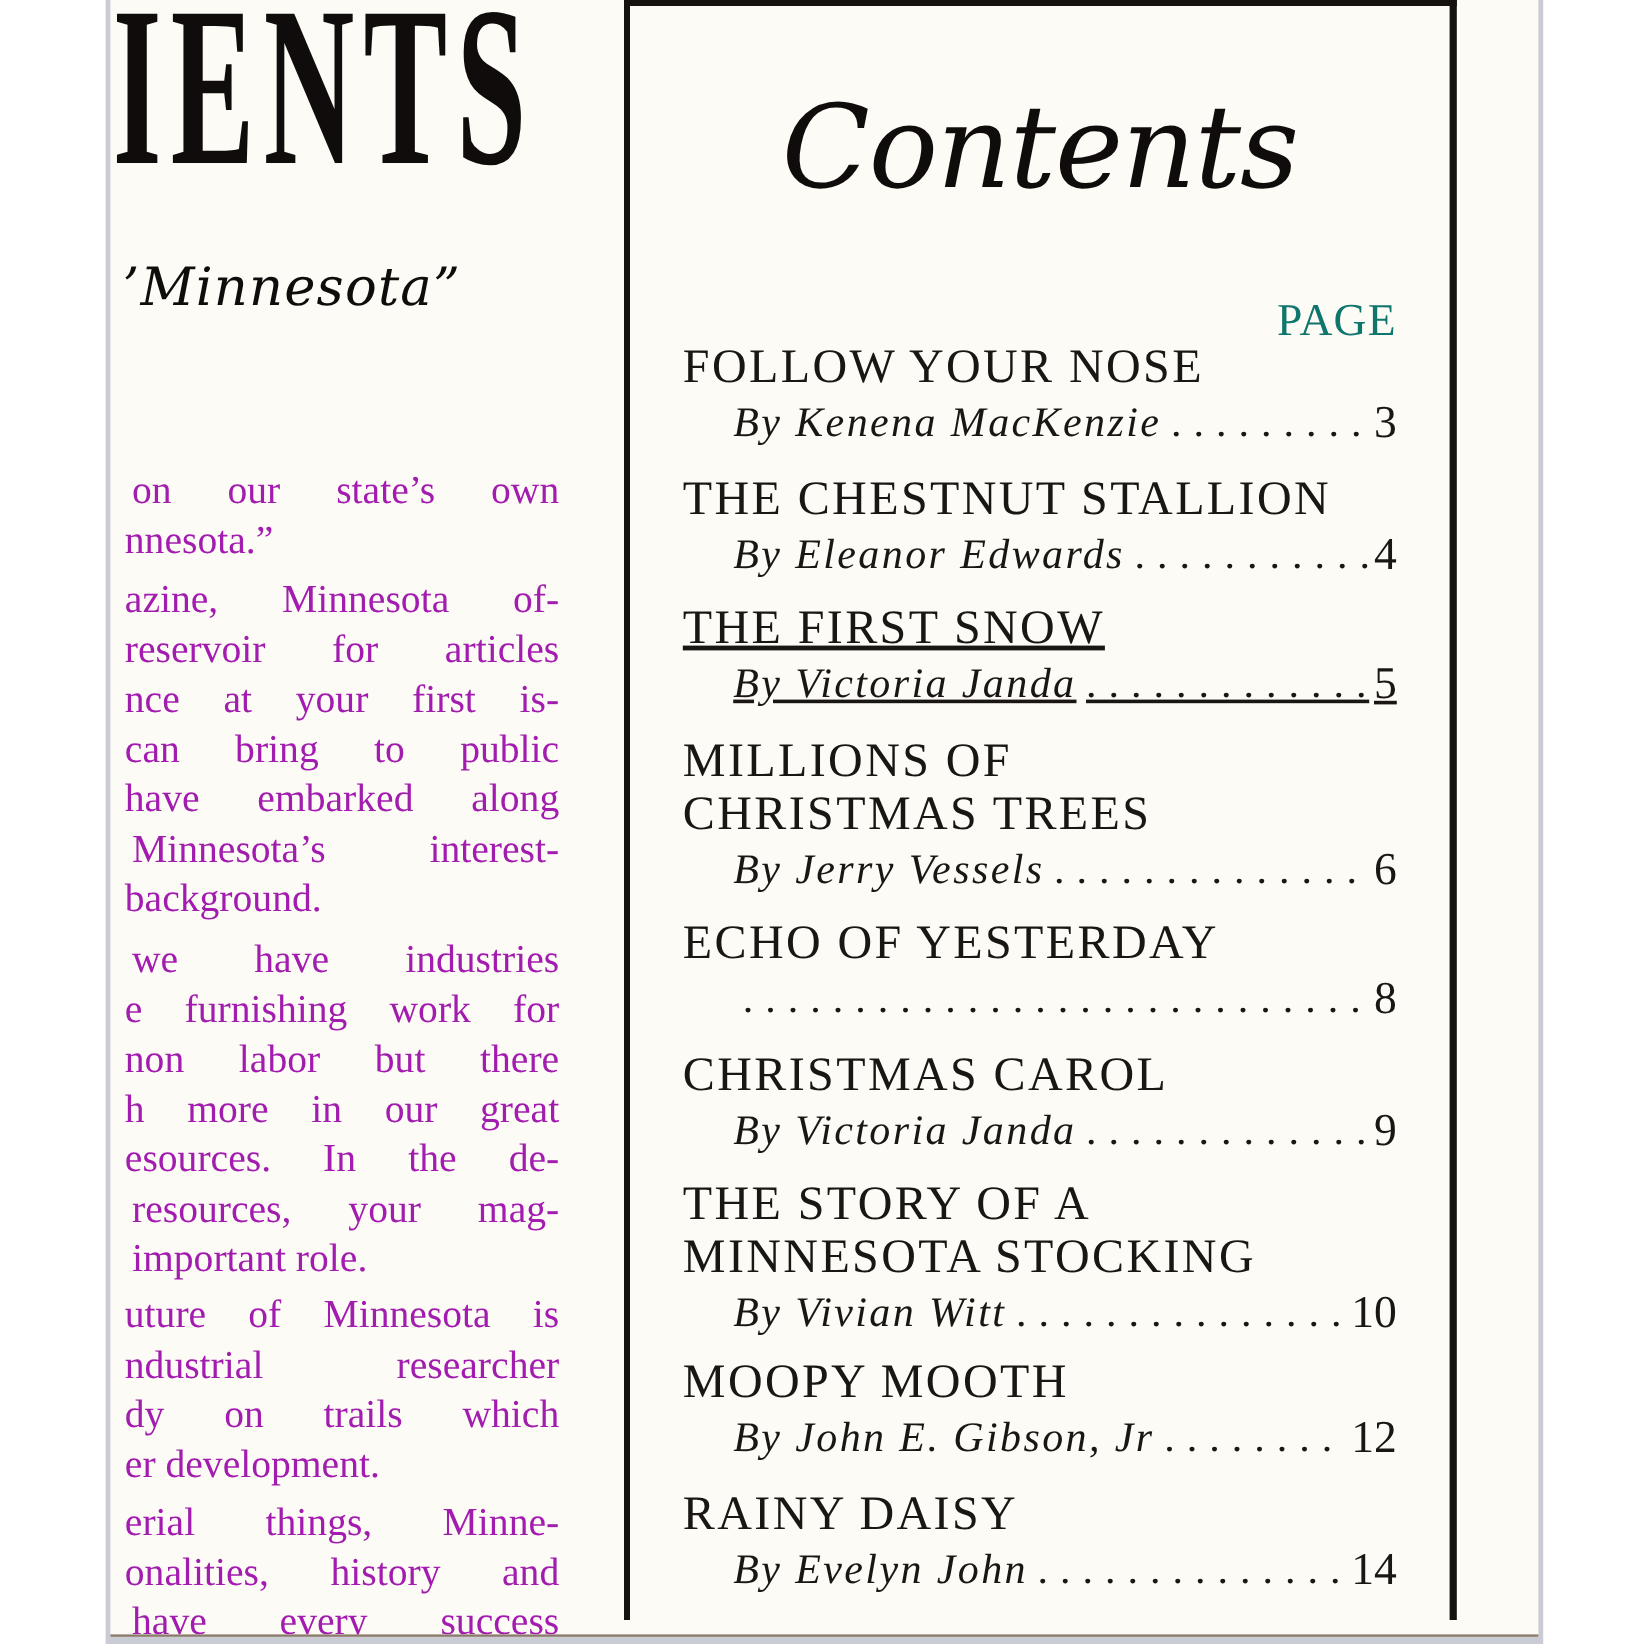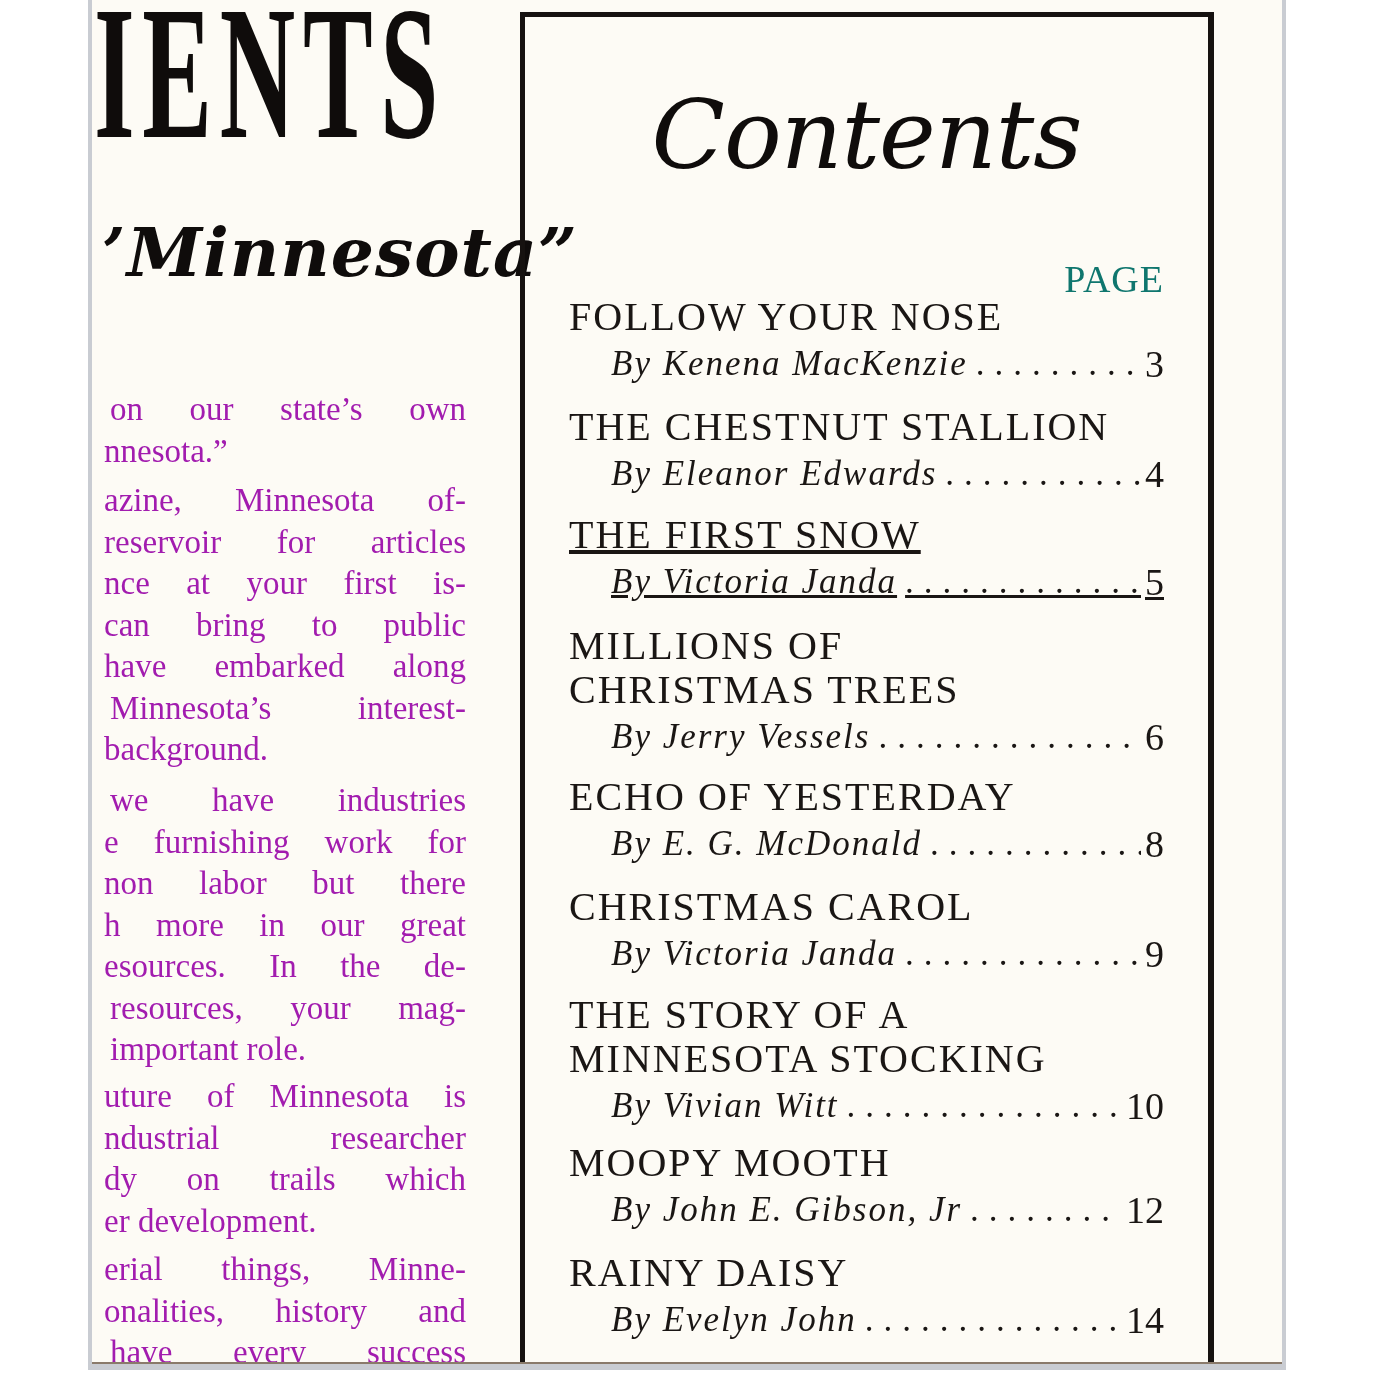--- a/index.html
+++ b/index.html
@@ -52,22 +52,22 @@
       transform-origin: left top;
       white-space: nowrap;
       color: #0f0c0b;
     }
     .script-sub {
       position: absolute;
       left: 10px;
       top: 218px;
       font-family: "DejaVu Serif", serif;
       font-style: italic;
-      font-weight: bold;
-      font-size: 68px;
+      font-weight: normal;
+      font-size: 44px;
       line-height: 1;
       white-space: nowrap;
       color: #0f0c0b;
       letter-spacing: 1px;
     }
     .body-text {
       position: absolute;
       left: 0;
       width: 378px;
       font-family: "Liberation Serif", serif;
@@ -86,21 +86,21 @@
     }
     .body-text .line.last {
       text-align-last: left;
     }
     .body-text .line.clip-left {
       padding-left: 12px;
     }
     .contents-box {
       position: absolute;
       left: 428px;
-      top: 12px;
+      top: 0;
       width: 694px;
       height: 1350px;
       border-left: 5px solid #161210;
       border-top: 5px solid #161210;
       border-right: 6px solid #161210;
       box-sizing: border-box;
     }
     .contents-title {
       position: absolute;
       left: 0;
@@ -254,21 +254,20 @@
       <div class="toc-byline">
         <span class="toc-author">By Jerry Vessels</span>
         <span class="toc-leader"></span>
         <span class="toc-page">6</span>
       </div>
     </div>
 
     <div class="toc-entry" style="top:758px;">
       <span class="toc-title">ECHO OF YESTERDAY</span>
       <div class="toc-byline">
-        <span class="toc-author">By E. G. McDonald</span>
         <span class="toc-leader"></span>
         <span class="toc-page">8</span>
       </div>
     </div>
 
     <div class="toc-entry" style="top:868px;">
       <span class="toc-title">CHRISTMAS CAROL</span>
       <div class="toc-byline">
         <span class="toc-author">By Victoria Janda</span>
         <span class="toc-leader"></span>

